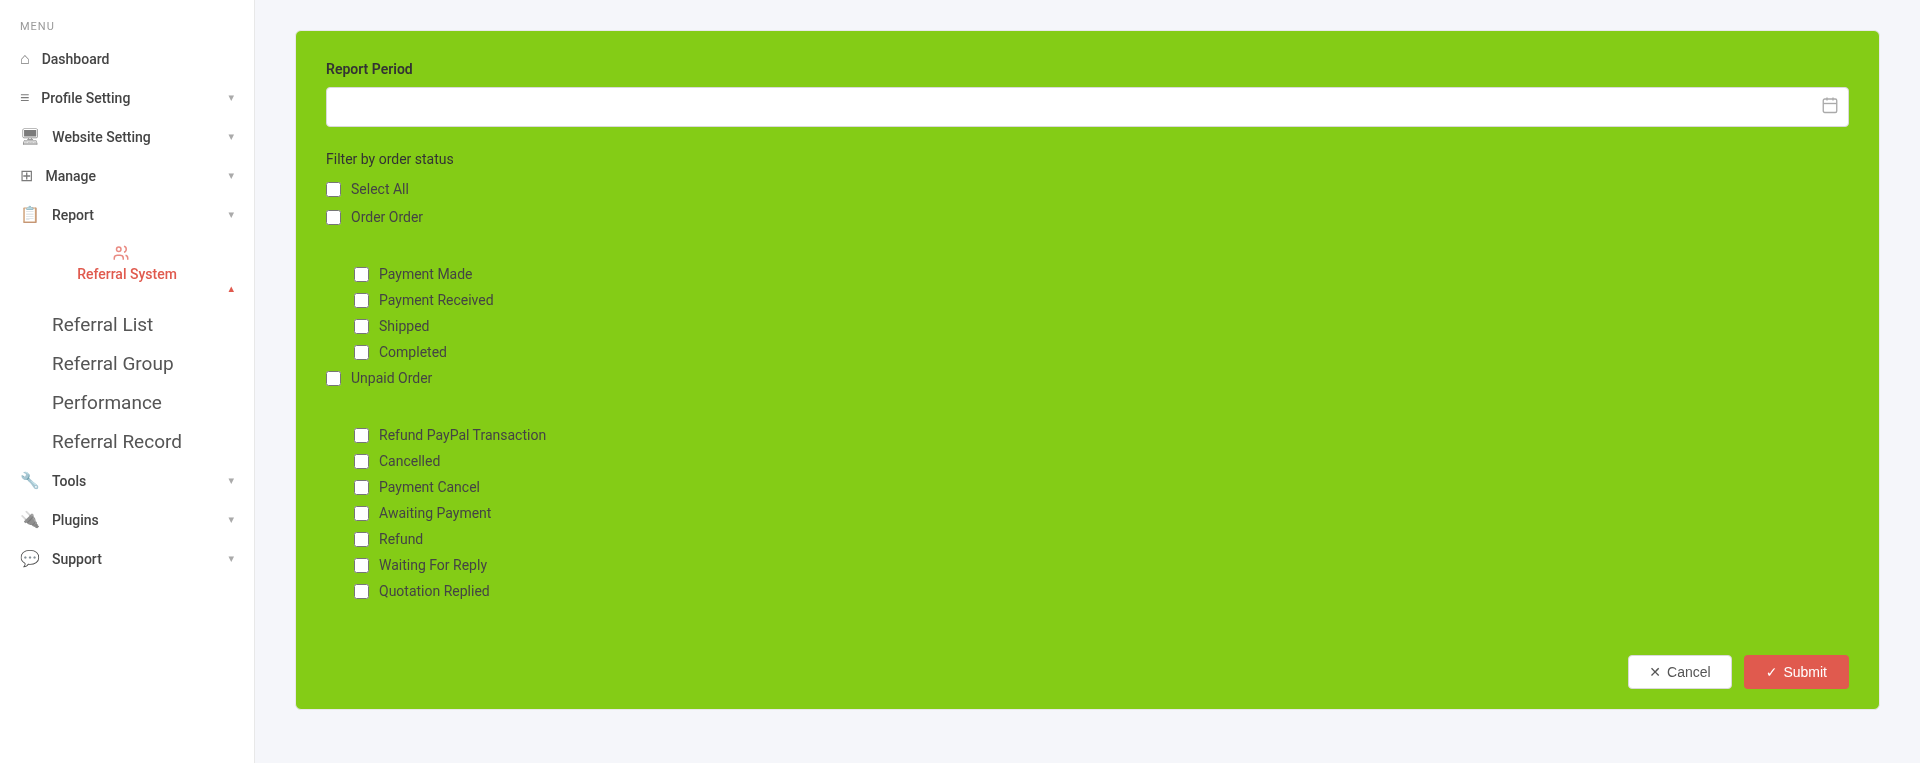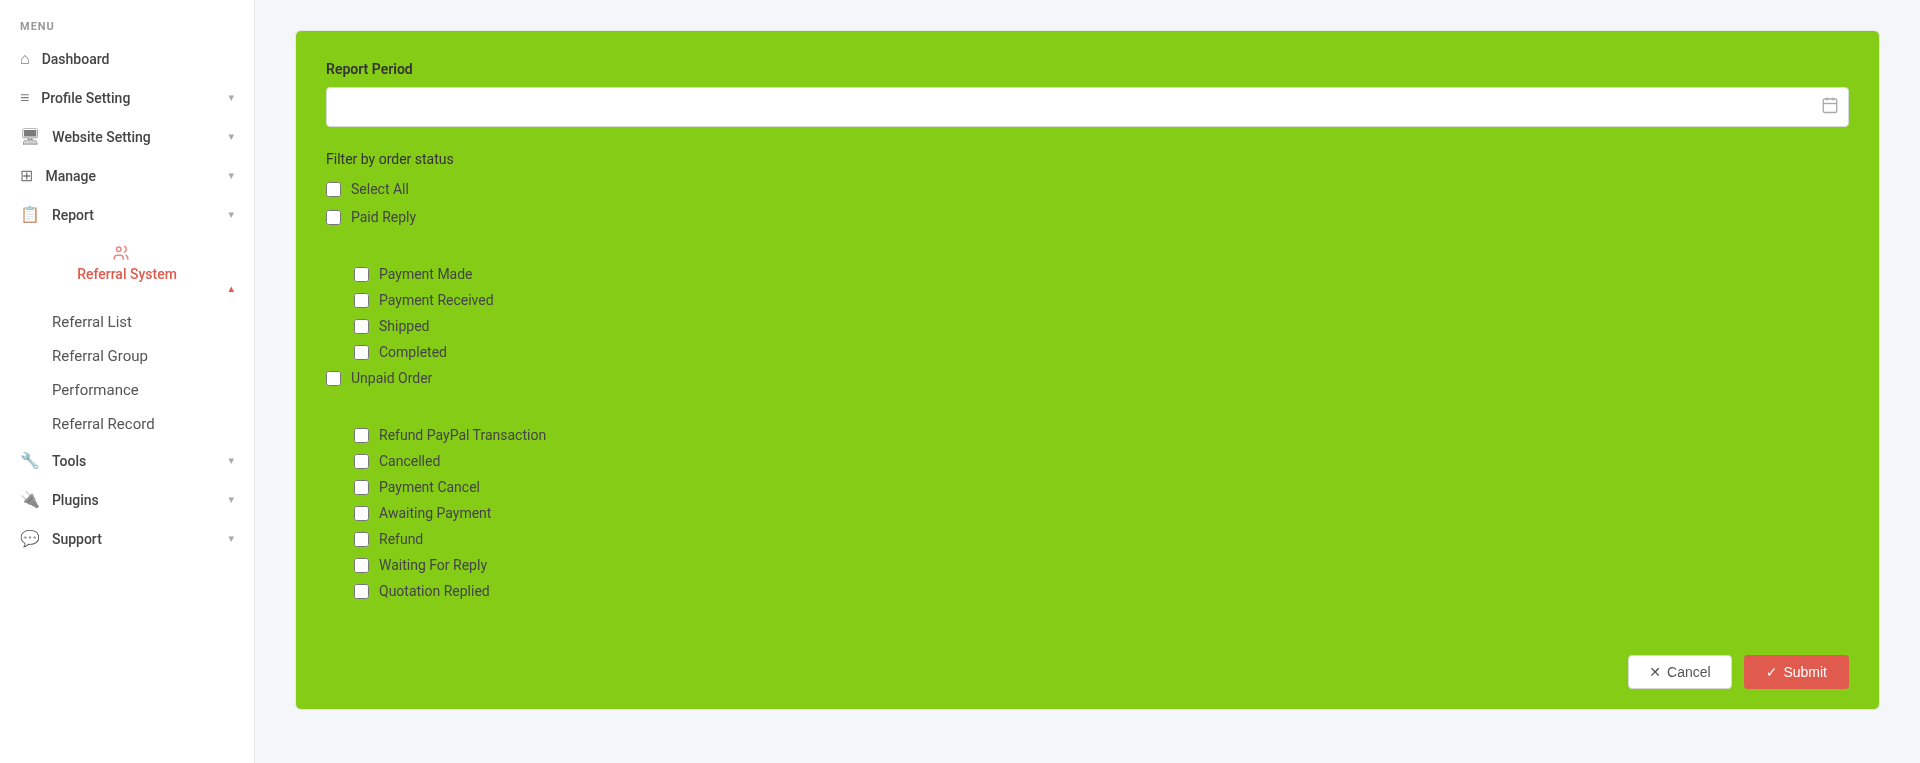--- a/index.html
+++ b/index.html
@@ -10,21 +10,21 @@
       width: 255px;
       min-width: 255px;
       background: #fff;
       border-right: 1px solid #e8e8e8;
       height: 100%;
       overflow-y: auto;
       padding-top: 10px;
     }
     .sidebar-menu-label {
       font-size: 11px;
-      font-weight: 700;
+      font-weight: 400;
       color: #999;
       letter-spacing: 1px;
       padding: 10px 20px 6px;
     }
     .sidebar-item {
       display: flex;
       align-items: center;
       padding: 10px 20px;
       cursor: pointer;
       color: #444;
@@ -42,21 +42,21 @@
       margin-left: auto;
       font-size: 11px;
       color: #aaa;
     }
     .sidebar-sub-item {
       display: flex;
       align-items: center;
       padding: 8px 20px 8px 52px;
       cursor: pointer;
       color: #555;
-      font-size: 15px;
+      font-size: 19px;
     }
 
     
     .main {
       flex: 1;
       background: #f5f6fa;
       overflow-y: auto;
       padding: 30px 40px;
     }
     .content-card {
@@ -266,21 +266,21 @@
 
     <div class="filter-label">Filter by order status</div>
 
     <div class="checkbox-row">
       <input type="checkbox" id="select-all" style="">
       <label for="select-all">Select All</label>
     </div>
 
     <div class="checkbox-row">
       <input type="checkbox" id="paid-order" style="">
-      <label for="paid-order">Paid Reply</label>
+      <label for="paid-order">Order Order</label>
     </div>
     <div class="checkbox-indent">
       <div class="checkbox-row">
         <input type="checkbox" id="payment-made" style="">
         <label for="payment-made">Payment Made</label>
       </div>
       <div class="checkbox-row">
         <input type="checkbox" id="payment-received" style="">
         <label for="payment-received">Payment Received</label>
       </div>

